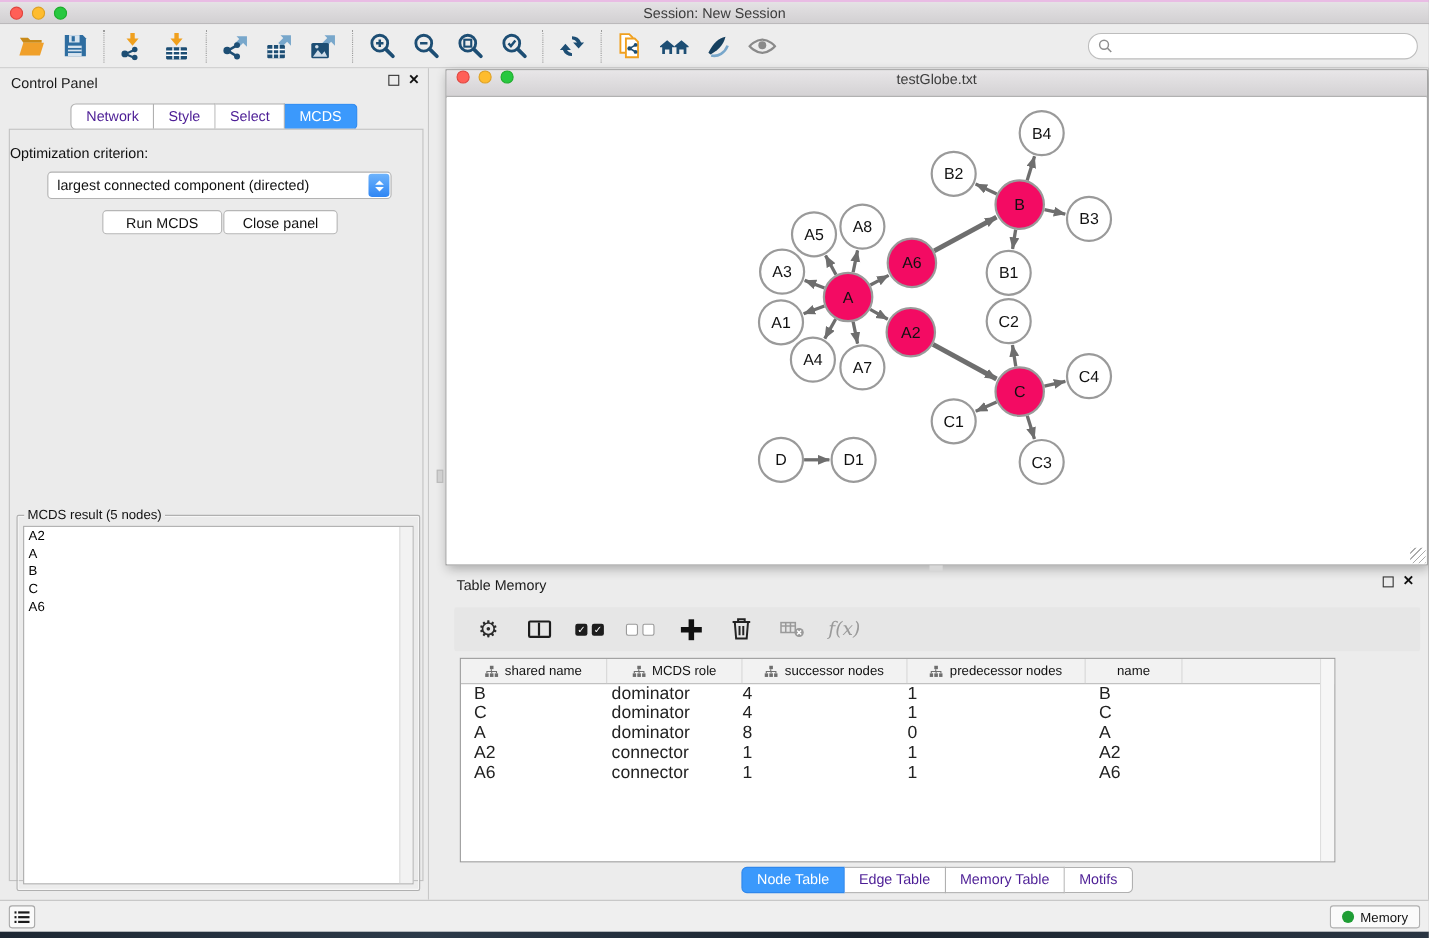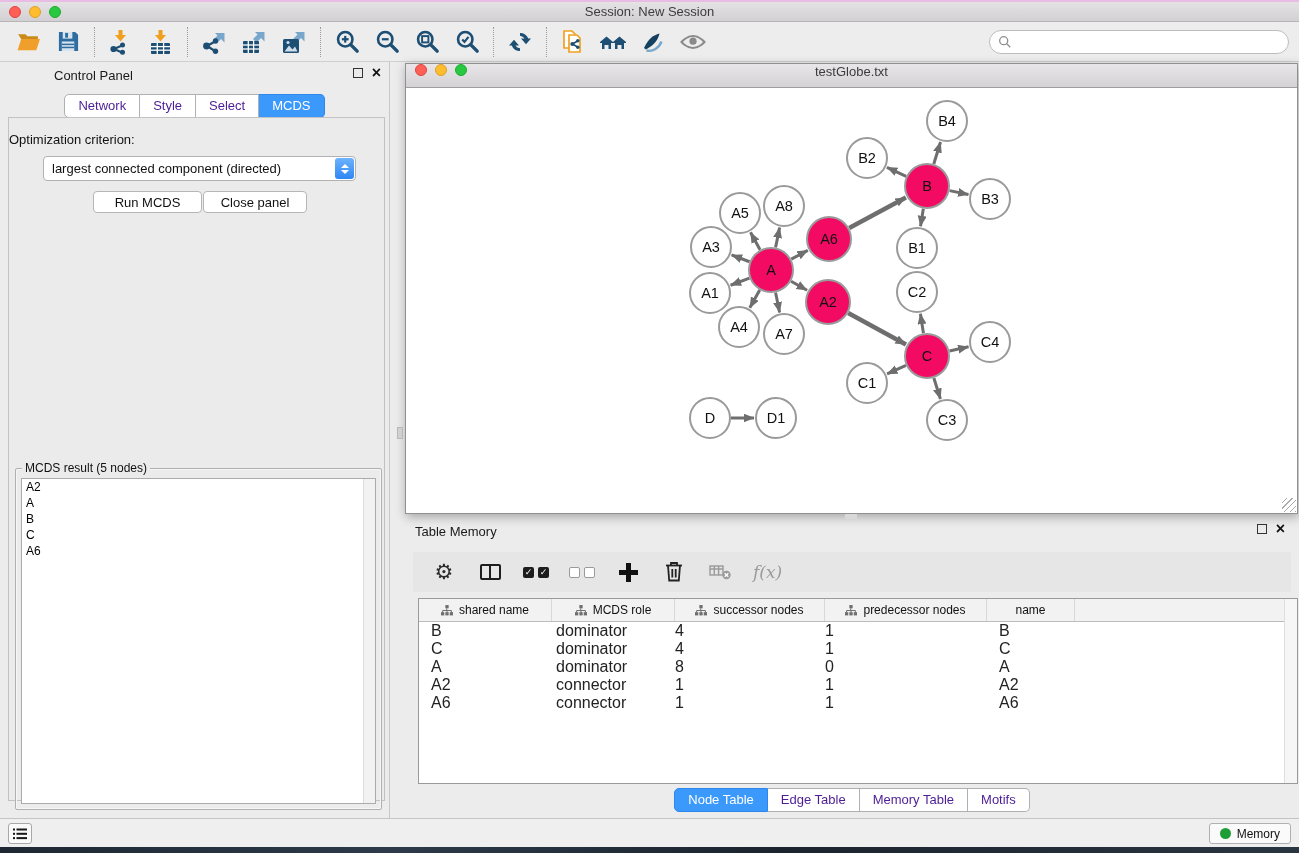--- a/index.html
+++ b/index.html
@@ -23,21 +23,21 @@
   .toolbar { position:absolute; left:0; top:22px; width:100%; height:40px; background:#ededed;
              border-bottom:1px solid #cfcfcf; display:flex; align-items:center; padding-left:12px; }
   .icon-btn { width:32px; height:34px; display:flex; align-items:center; justify-content:center; cursor:default; }
   .gap1 { margin-left:8px; }
   .tsep { width:0; height:30px; border-left:1px dotted #9c9c9c; margin:0 10px; }
   .searchbox { margin-left:auto; margin-right:10px; width:300px; height:24px; background:#fff;
                border:1px solid #bdbdbd; border-radius:12px; display:flex; align-items:center; padding:0 8px; }
   .searchbox input { border:none; outline:none; flex:1; font-size:12px; font-family:"Liberation Sans",sans-serif; background:transparent; }
 
   
-  .control-panel { position:absolute; left:0; top:62px; width:390px; height:756px; border-right:1px solid #c8c8c8;padding-left:44px; }
+  .control-panel { position:absolute; left:0; top:62px; width:390px; height:756px; border-right:1px solid #c8c8c8; }
   .panel-head { position:relative; height:26px; display:flex; align-items:center; }
   .panel-title { font-size:13px; color:#1a1a1a; margin-left:10px; }
   .wctl { position:absolute; top:6px; display:flex; gap:9px; align-items:center; }
   .cp .wctl { right:8px; } 
   .float-glyph { width:10px; height:10px; border:1.6px solid #333; display:inline-block; }
   .close-glyph { font-size:16px; font-weight:700; color:#111; line-height:10px; }
 
   .seg { display:flex; }
   .seg .tab { background:#fff; border:1px solid #b0b0b0; border-left:none; padding:3px 13px;
               font-size:13px; color:#4c1d95; line-height:16px; }
@@ -92,21 +92,21 @@
   .cols-icon::after { content:""; position:absolute; left:7.2px; top:0; bottom:0; width:2.2px; background:#1d1d1d; }
   .cb-pair { display:flex; gap:4px; }
   .cb { width:11px; height:11px; border-radius:2px; }
   .cb.checked { background:#1d1d1d; color:#fff; font-size:9px; line-height:11px; text-align:center; }
   .cb.empty { background:#fff; border:1.5px solid #9a9a9a; }
   .plus-icon { position:relative; width:19px; height:19px; }
   .plus-icon::before { content:""; position:absolute; left:7.5px; top:0; width:4.5px; height:19px; background:#111; }
   .plus-icon::after { content:""; position:absolute; left:0; top:7.5px; width:19px; height:4.5px; background:#111; }
   .fx-label { font-family:"DejaVu Serif",serif; font-style:italic; font-size:17px; color:#9a9a9a; }
 
-  .node-table { position:absolute; left:13px; top:80px; width:880px; height:186px; background:#fff;
+  .node-table { position:absolute; left:13px; top:80px; width:796px; height:186px; background:#fff;
                 border:1px solid #9a9a9a; overflow:hidden; }
   .nt-scroll { position:absolute; top:0; right:0; bottom:0; width:13px; background:#f6f6f6; border-left:1px solid #dedede; }
   .nt-grid { display:grid; grid-template-columns:133px 123px 150px 162px 88px 1fr; }
   .nt-head { background:#f2f2f2; border-bottom:1px solid #bcbcbc; }
   .nt-head .hcell { height:22px; display:flex; align-items:center; justify-content:center; gap:6px;
                     font-size:12px; color:#111; border-right:1px solid #d8d8d8; }
   .nt-head .hcell:last-child { border-right:none; }
   .al { padding-left:12px; } .al2 { padding-left:4px; }
   .ar { justify-content:flex-end; padding-right:10px; }
   .ar2 { justify-content:flex-end; padding-right:12px; }

